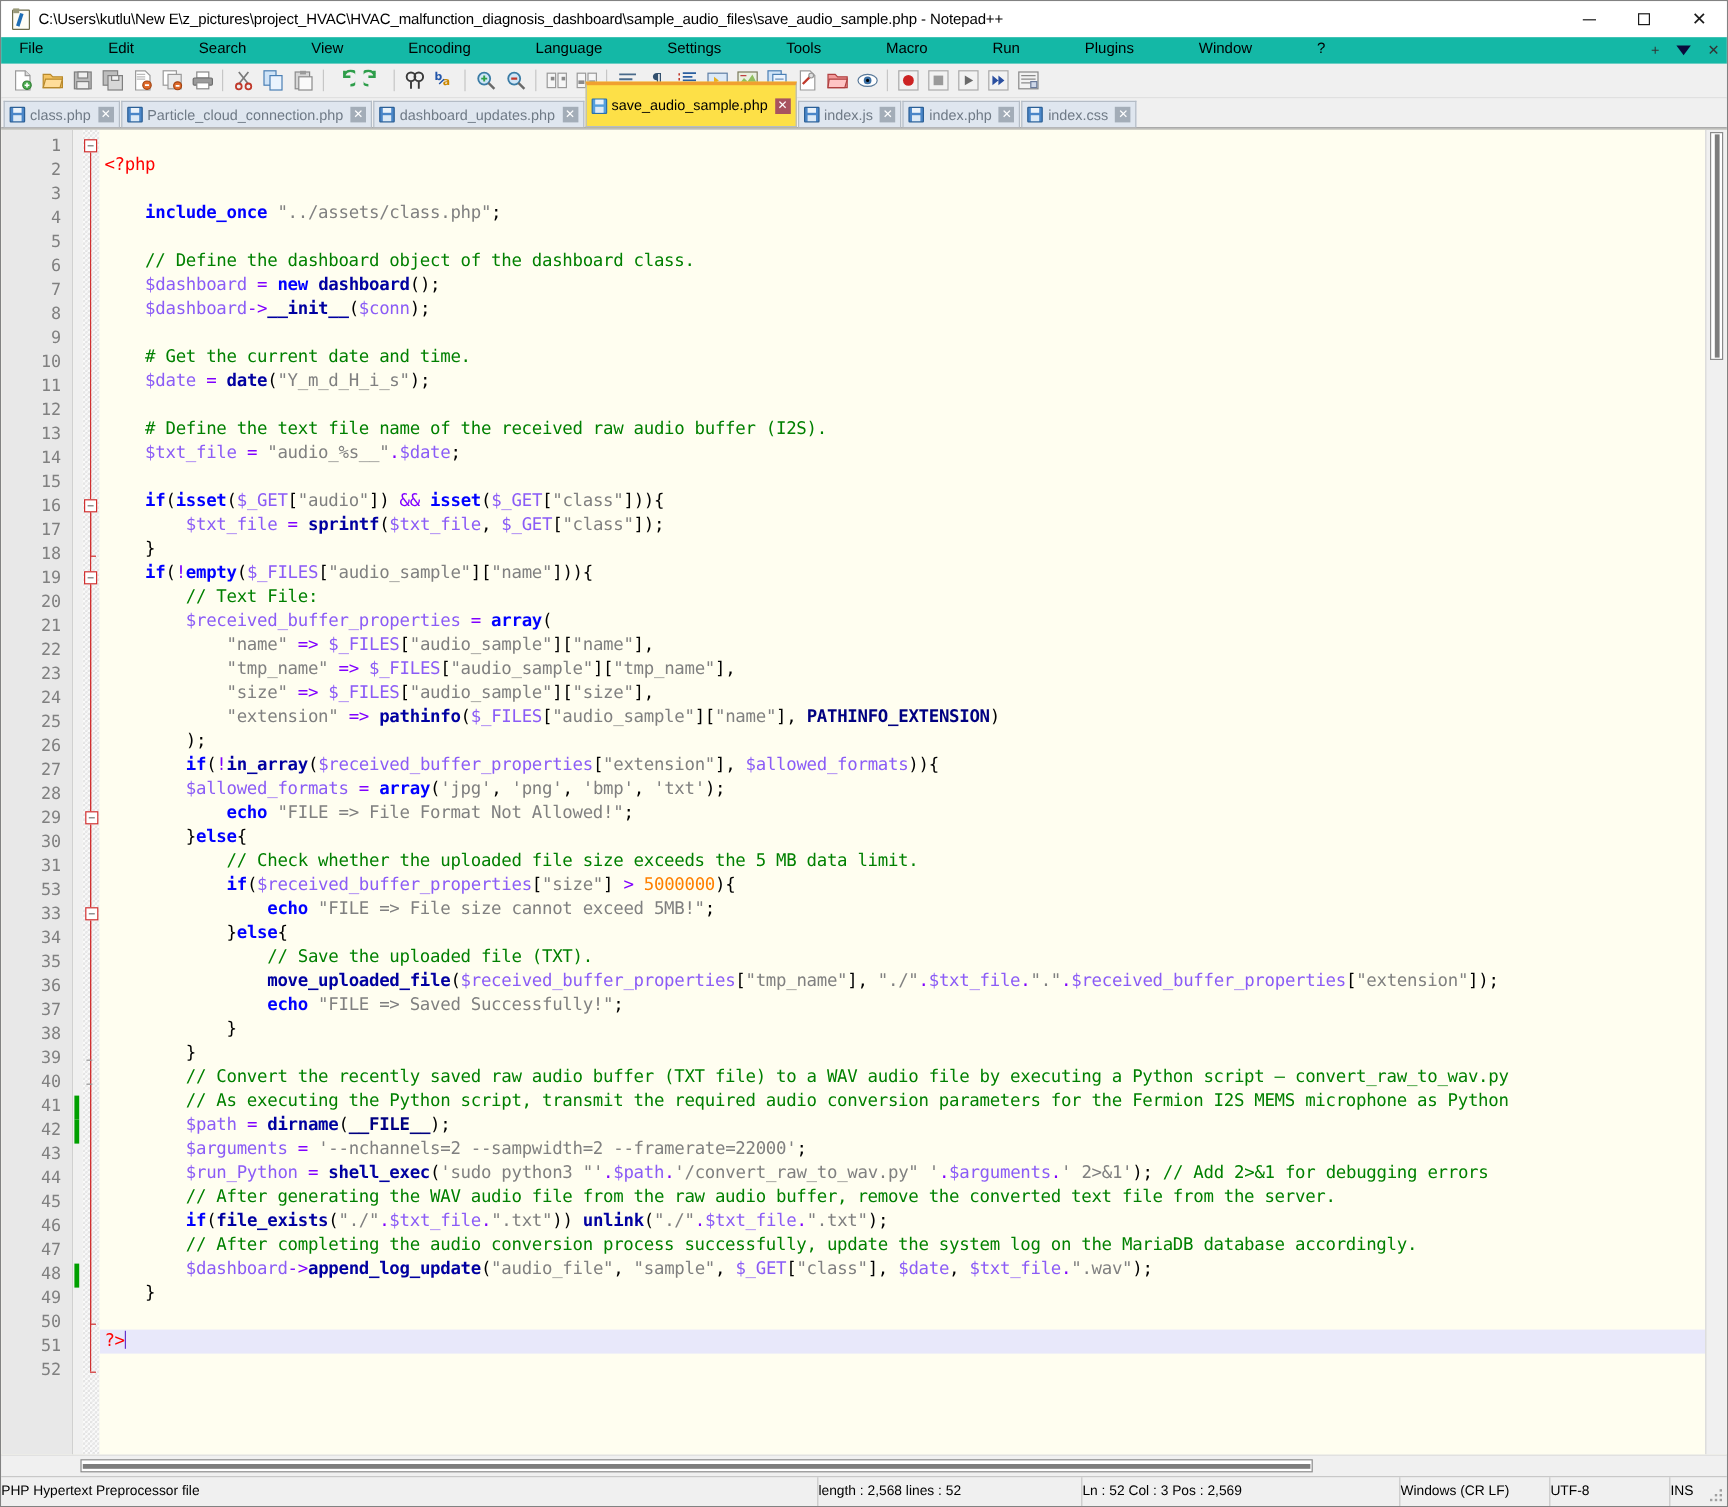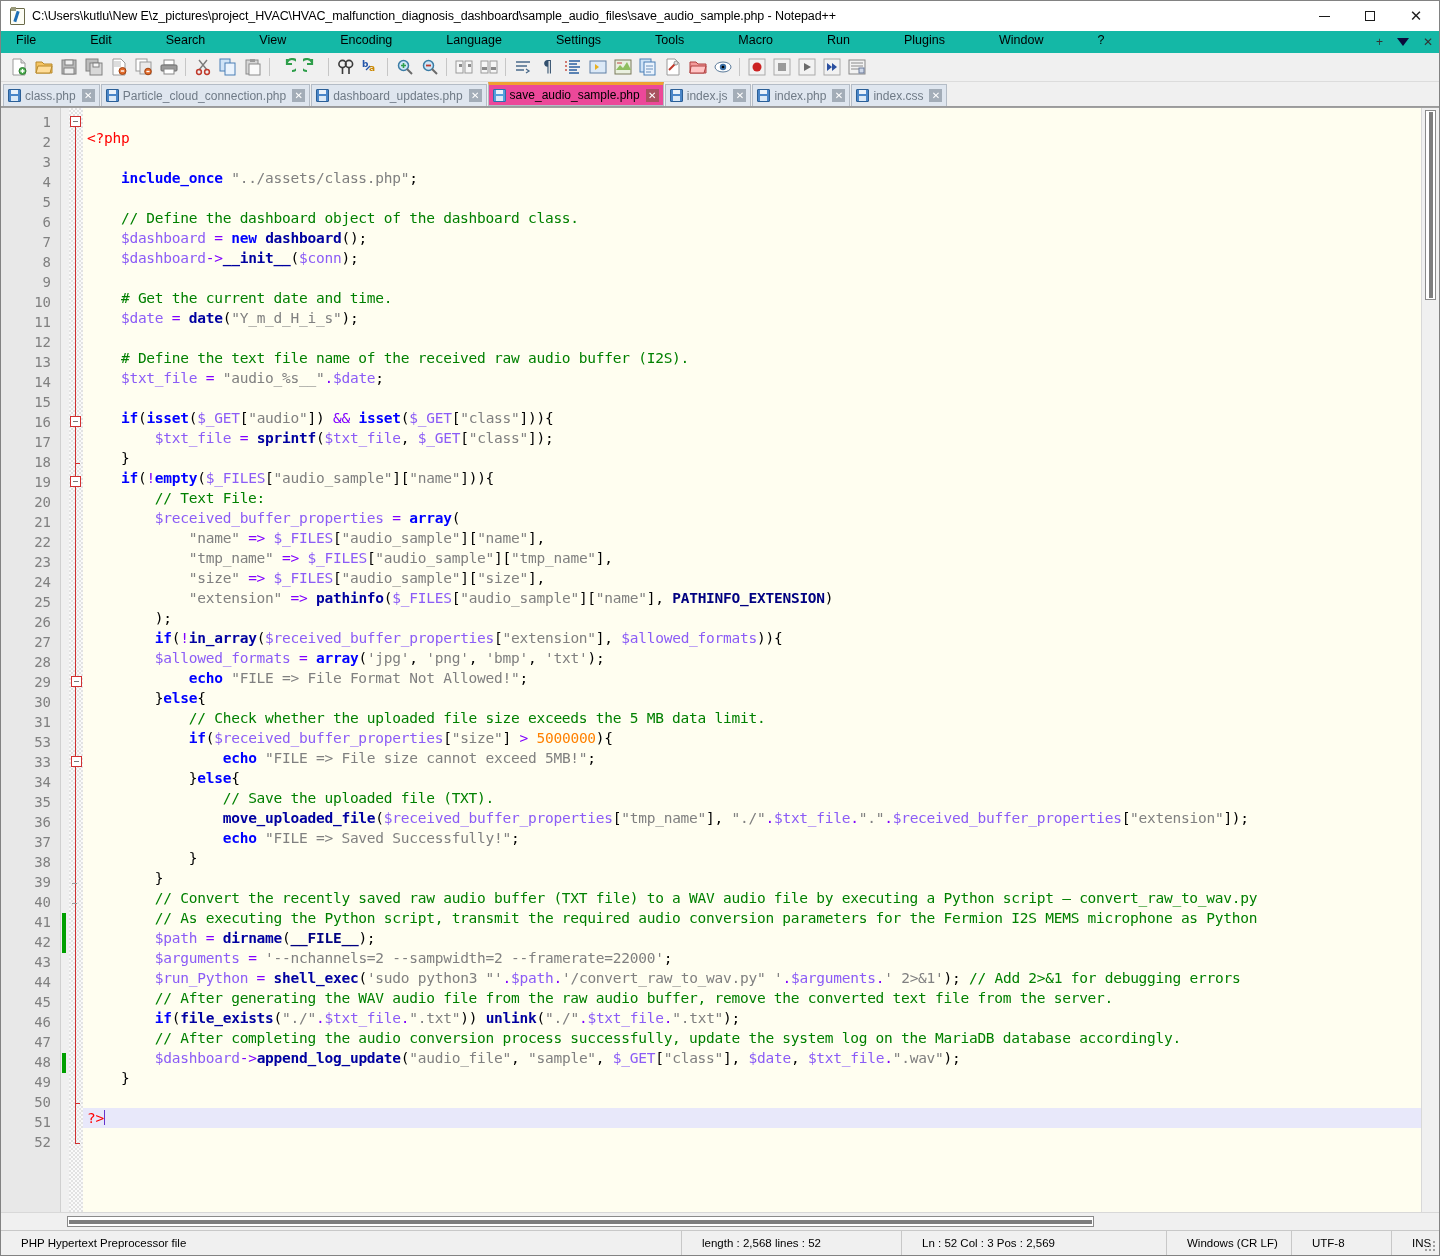--- a/index.html
+++ b/index.html
@@ -145,25 +145,25 @@
     background: #dfe6ef;
     border: 1px solid #b4bcc6;
     border-bottom: none;
     font-size: 12px;
     color: #6f7a86;
     white-space: nowrap;
     box-sizing: border-box;
     position: relative;
   }
   .tab.active {
-    background: #ec4899;
+    background: #fde047;
     color: #000;
     border: 1px solid #b4bcc6;
     border-top: 3px solid #f0a030;
-    height: 24px;
+    height: 38px;
     z-index: 3;
   }
   .tab .tabicon {
     width: 13px; height: 13px;
     margin-right: 4px;
     flex: 0 0 auto;
     position: relative;
   }
   .disk {
     position:absolute; inset:0;
@@ -352,21 +352,21 @@
     height: 24px;
     flex: 0 0 auto;
     background: #f0f0f0;
     border-top: 1px solid #c8c8c8;
     display: flex; align-items: center;
     font-size: 11.5px; color: #000;
     position: relative;
   }
   .sb {
     height: 24px; display:flex; align-items:center;
-    padding-left: 20px;
+    padding-left: 0;
     box-sizing: border-box;
     white-space: nowrap;
     overflow: hidden;
   }
   .sb + .sb { border-left: 1px solid #c8c8c8; }
   .sb0 { flex: 0 0 680px; }
   .sb1 { flex: 0 0 220px; }
   .sb2 { flex: 0 0 265px; }
   .sb3 { flex: 0 0 125px; }
   .sb4 { flex: 0 0 100px; }

